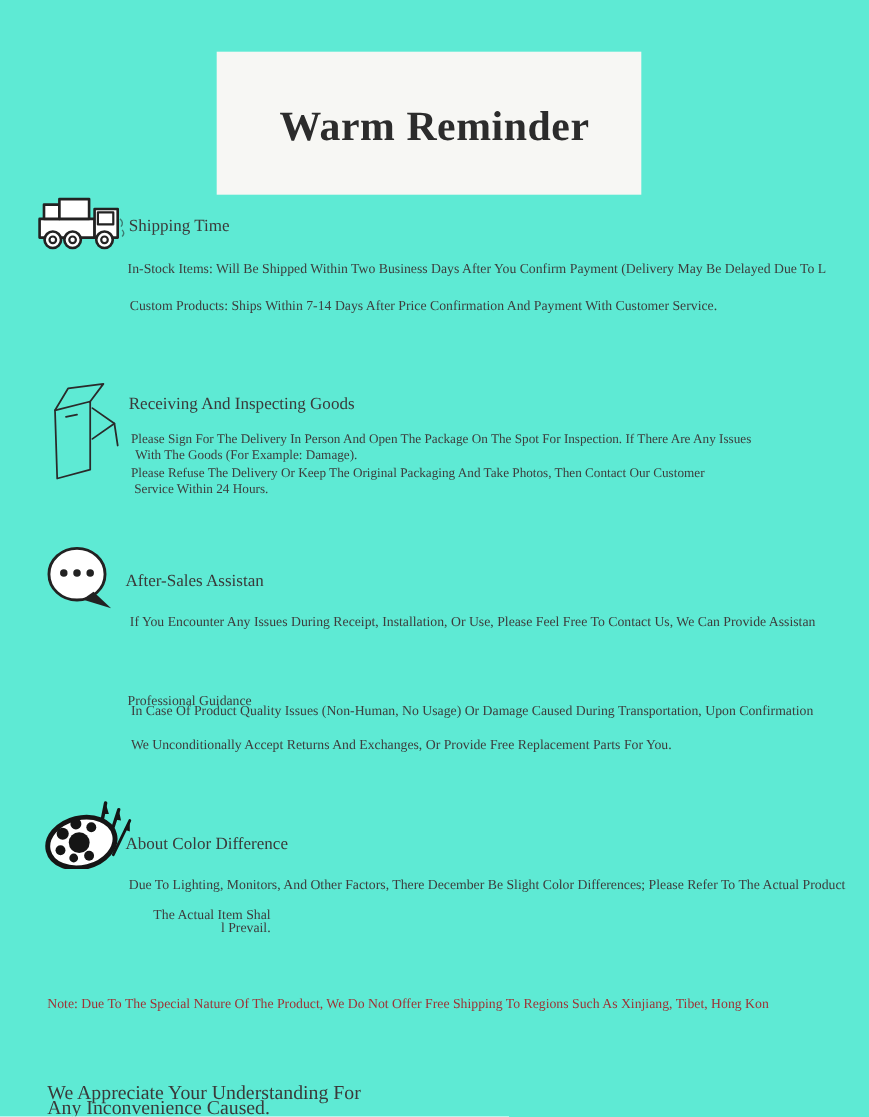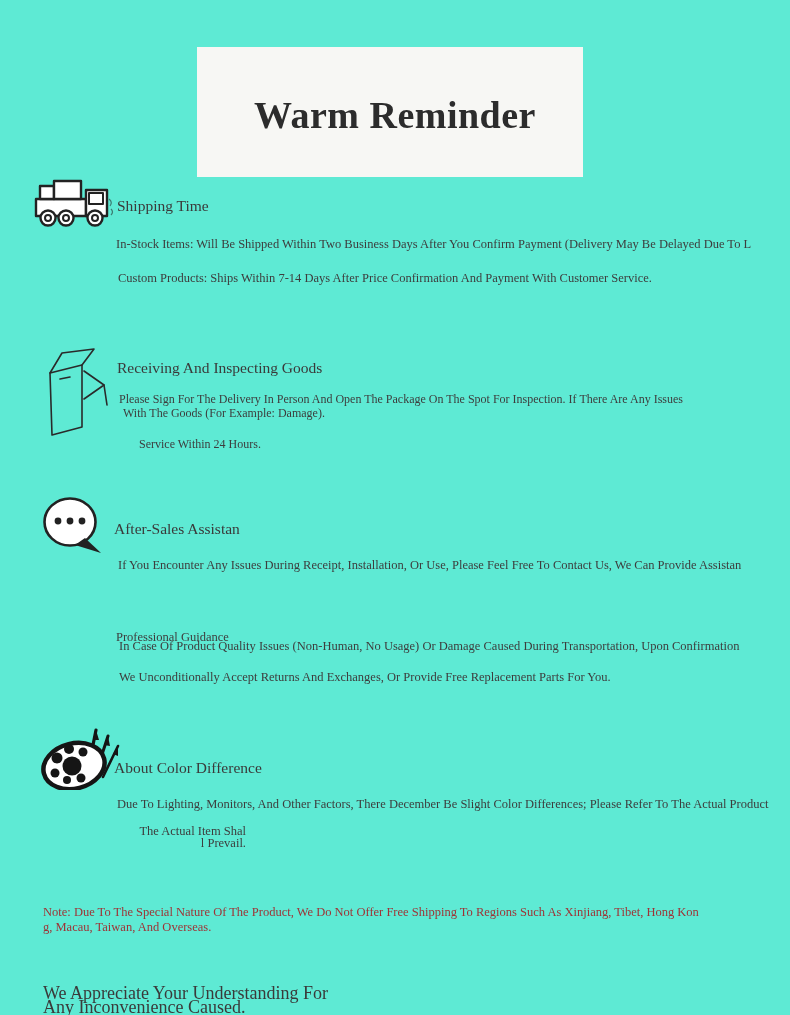--- a/index.html
+++ b/index.html
@@ -63,21 +63,22 @@
         <path d="M10 30 L22 10 L54 6 L42 22"></path>
         <path d="M20 36 L30 34"></path>
         <path d="M44 28 L64 42 L44 56"></path>
         <path d="M64 42 L67 62"></path>
       </g>
     </svg>
   </div>
   <div class="abs heading" style="top:359px;left:117px;">Receiving And Inspecting Goods</div>
   <div class="abs small-text" style="top:392px;left:119px;">Please Sign For The Delivery In Person And Open The Package On The Spot For Inspection. If There Are Any Issues</div>
   <div class="abs small-text" style="top:406px;left:123px;">With The Goods (For Example: Damage).</div>
-  <div class="abs small-text" style="top:437px;left:139px;">Service Within 24 Hours.</div>
+  <div class="abs small-text" style="top:423px;left:119px;">Please Refuse The Delivery Or Keep The Original Packaging And Take Photos, Then Contact Our Customer</div>
+  <div class="abs small-text" style="top:437px;left:122px;">Service Within 24 Hours.</div>
 
   <div class="icon" style="top:496px;left:41px;">
     <svg width="66" height="60" viewBox="0 0 66 60">
       <ellipse cx="29" cy="26" rx="25.5" ry="23.5" fill="#fff" stroke="#222" stroke-width="2.6"></ellipse>
       <path d="M44 42 L60 57 L34 49 Z" fill="#222"></path>
       <circle cx="17" cy="25" r="3.4" fill="#222"></circle>
       <circle cx="29" cy="25" r="3.4" fill="#222"></circle>
       <circle cx="41" cy="25" r="3.4" fill="#222"></circle>
     </svg>
   </div>
@@ -107,20 +108,19 @@
   </div>
   <div class="abs heading" style="top:759px;left:114px;">About Color Difference</div>
   <div class="abs body-text" style="top:797px;left:117px;">Due To Lighting, Monitors, And Other Factors, There December Be Slight Color Differences; Please Refer To The Actual Product</div>
   <div class="abs body-text wrap-tight" style="top:826px;left:116px;text-align:right;">
     <span>The Actual Item Shal</span>
     <span>l Prevail.</span>
   </div>
 
   <div class="abs note" style="top:905px;left:43px;">
     <span>Note: Due To The Special Nature Of The Product, We Do Not Offer Free Shipping To Regions Such As Xinjiang, Tibet, Hong Kon</span>
-    <span>g, Macau, Taiwan, And Overseas.</span>
   </div>
   <div class="abs thanks" style="top:938px;left:43px;">
     <span>We Appreciate Your Understanding For</span>
     <span>Any Inconvenience Caused.</span>
   </div>
 
 </div>
 
 </body></html>

